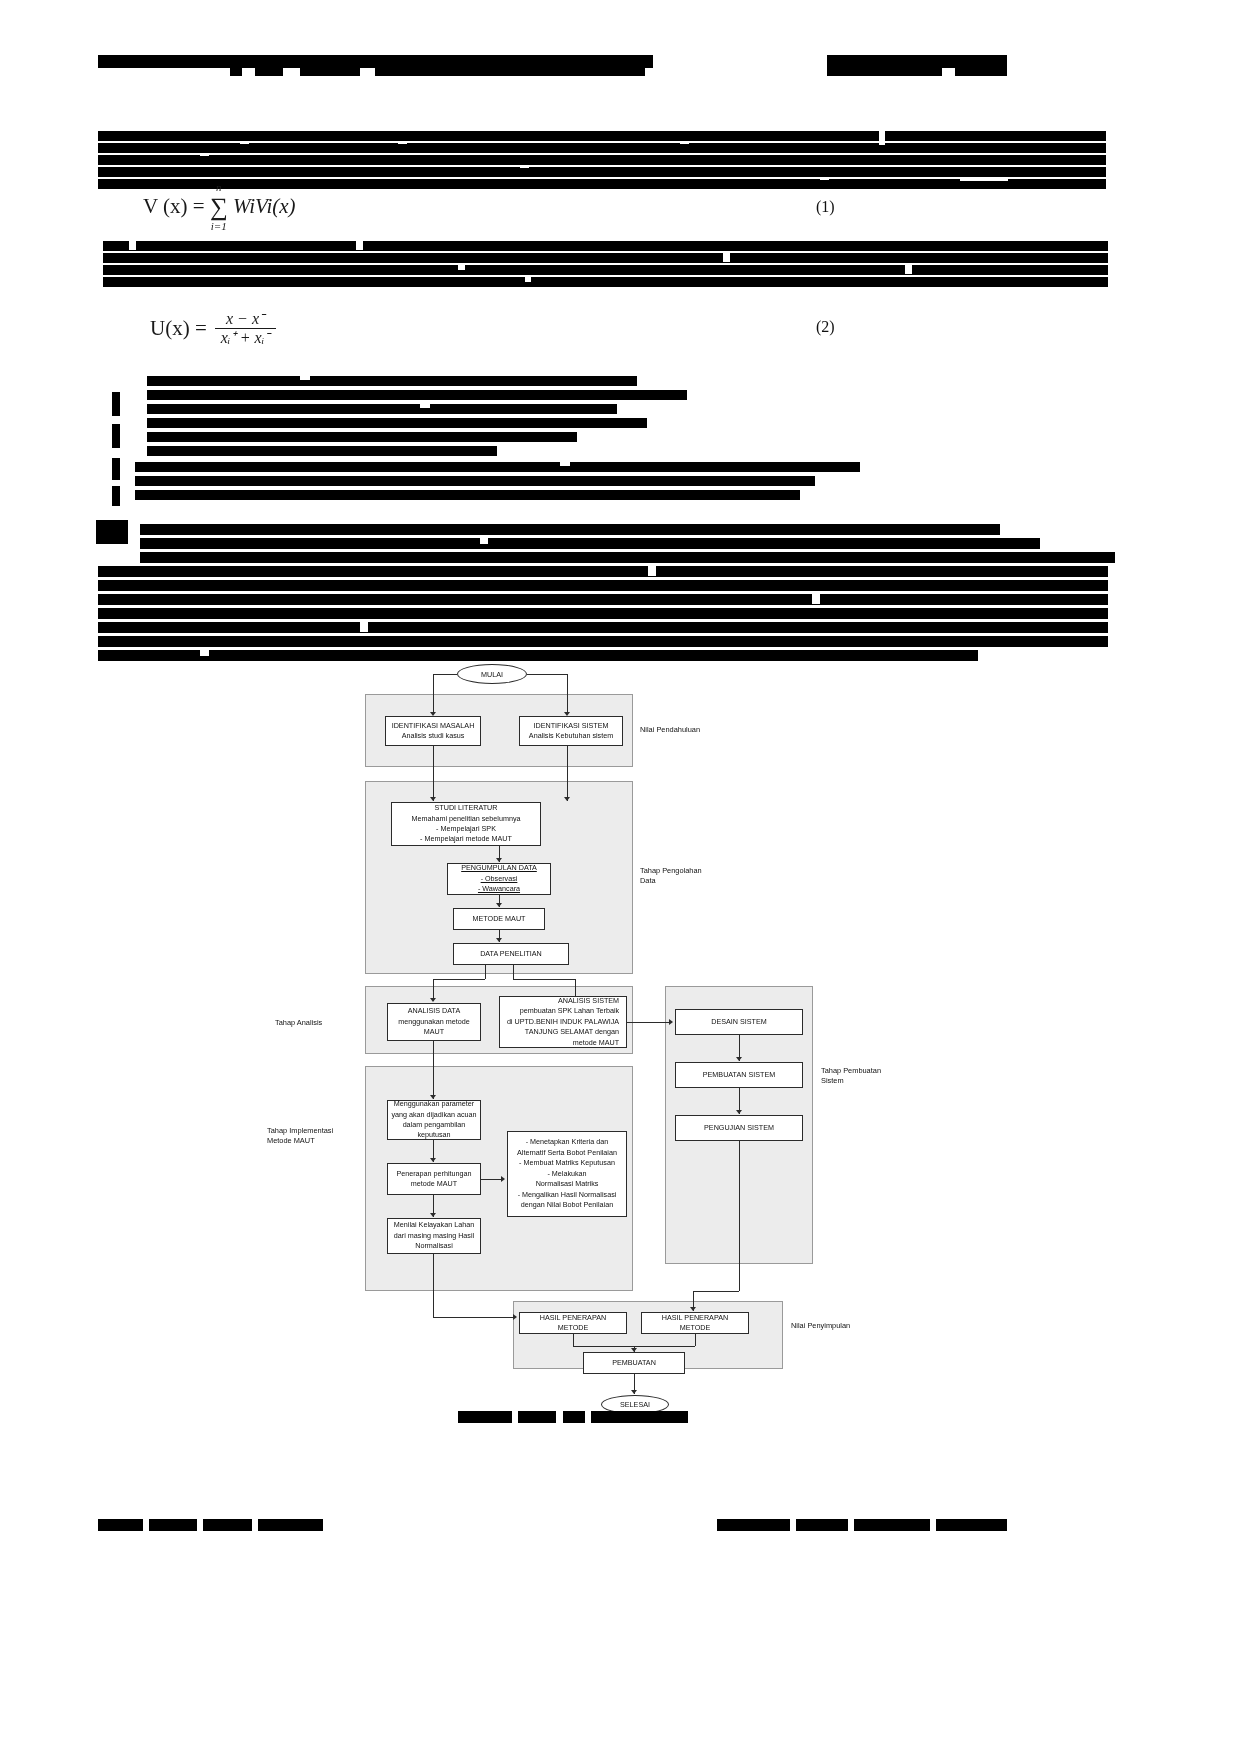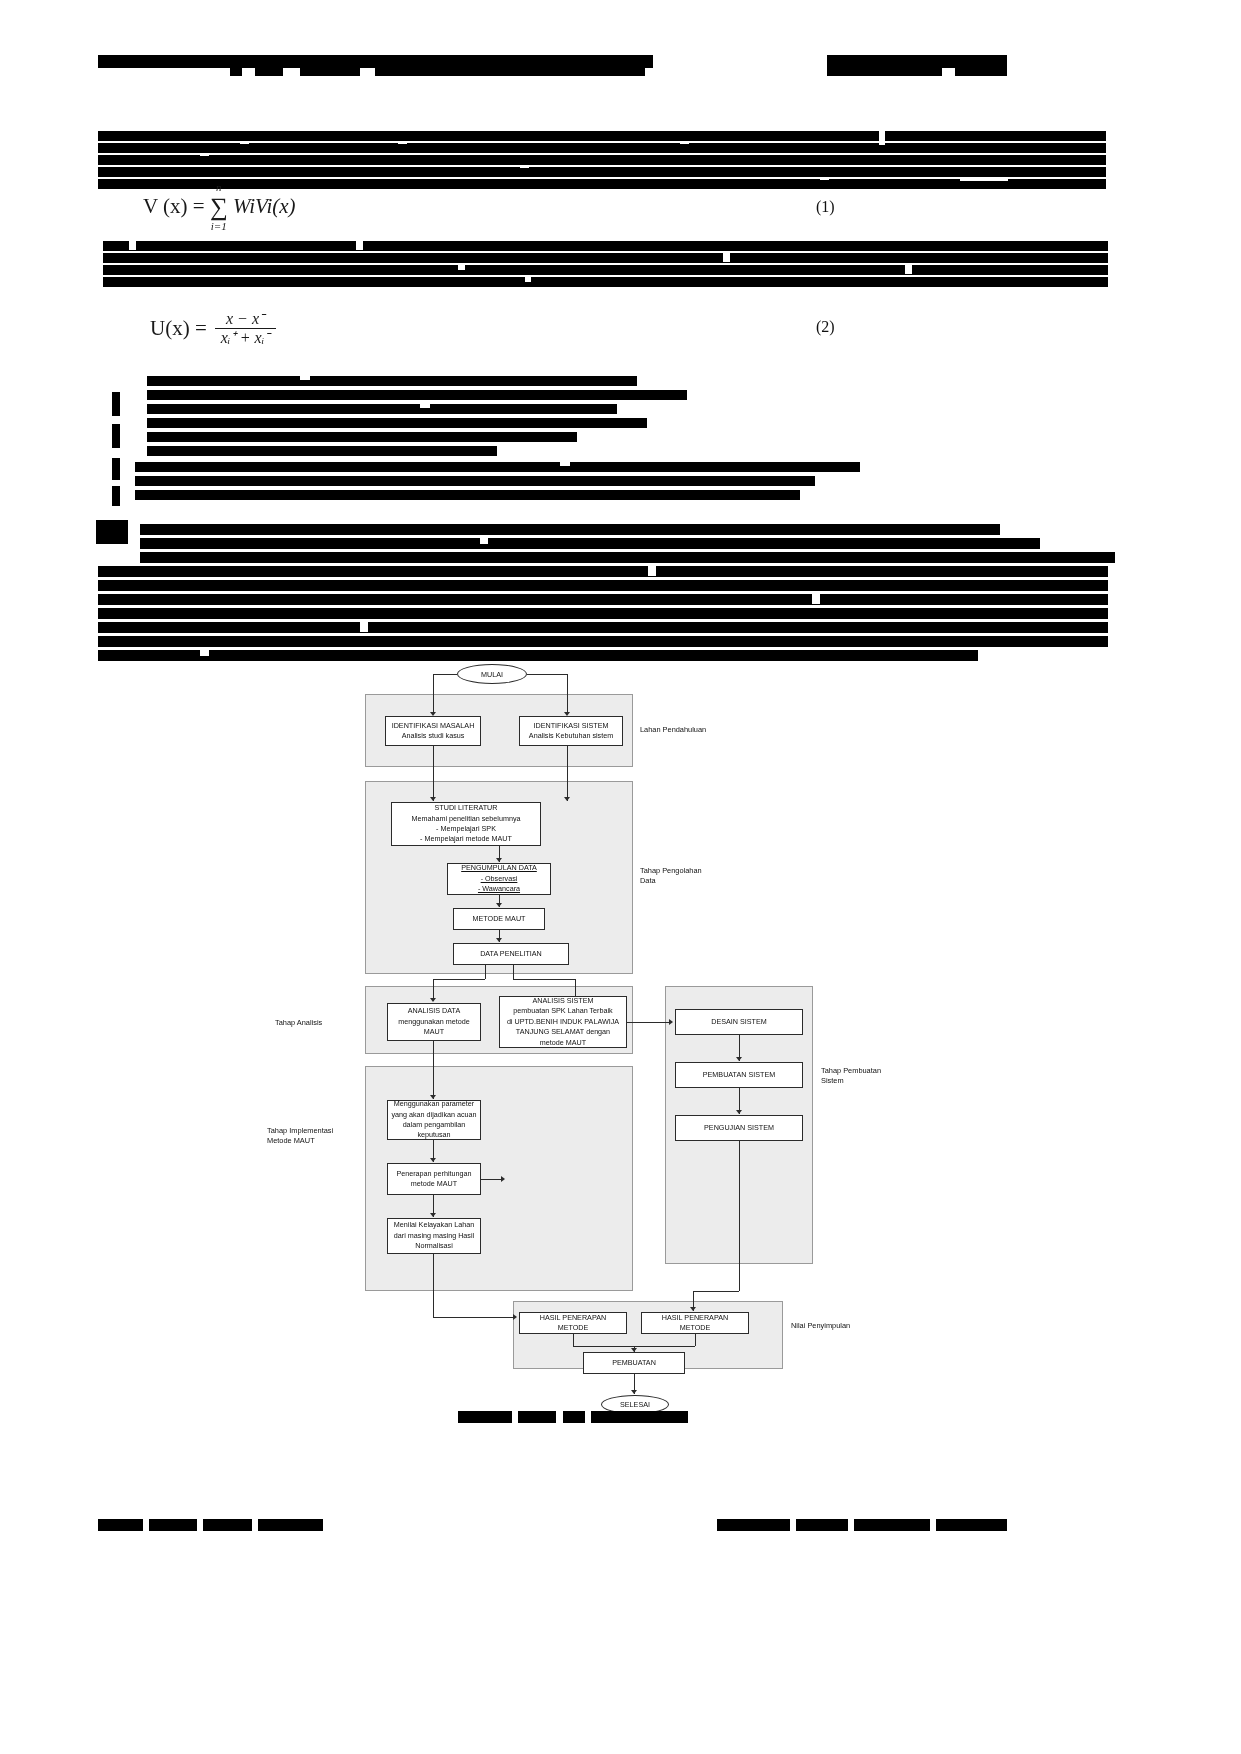--- a/index.html
+++ b/index.html
@@ -155,21 +155,21 @@
     <div class="arw arw-d" style="left:469px;top:56px;"></div>
 
     <div class="fbox" style="left:290px;top:60px;width:96px;height:30px;">
       <span style="white-space:pre-line;">IDENTIFIKASI MASALAH
 Analisis studi kasus</span>
     </div>
     <div class="fbox" style="left:424px;top:60px;width:104px;height:30px;">
       <span style="white-space:pre-line;">IDENTIFIKASI SISTEM
 Analisis Kebutuhan sistem</span>
     </div>
-    <div class="stage" style="left:545px;top:69px;width:90px;text-align:left;">Lahan Pendahuluan</div>
+    <div class="stage" style="left:545px;top:69px;width:90px;text-align:left;">Nilai Pendahuluan</div>
 
     <div class="ln lnv" style="left:338px;top:90px;height:55px;"></div>
     <div class="ln lnv" style="left:472px;top:90px;height:55px;"></div>
     <div class="arw arw-d" style="left:335px;top:141px;"></div>
     <div class="arw arw-d" style="left:469px;top:141px;"></div>
 
     <div class="fbox" style="left:296px;top:146px;width:150px;height:44px;">
       <span style="white-space:pre-line;">STUDI LITERATUR
 Memahami penelitian sebelumnya
 - Mempelajari SPK
@@ -209,21 +209,21 @@
     <div class="ln lnv" style="left:480px;top:323px;height:22px;"></div>
     <div class="arw arw-d" style="left:335px;top:342px;"></div>
     <div class="arw arw-d" style="left:477px;top:342px;"></div>
 
     <div class="fbox" style="left:292px;top:347px;width:94px;height:38px;">
       <span style="white-space:pre-line;">ANALISIS DATA
 menggunakan metode
 MAUT</span>
     </div>
     <div class="fbox" style="left:404px;top:340px;width:128px;height:52px;">
-      <span style="white-space:pre-line;">ANALISIS SISTEM
+      <span style="white-space:pre-line;text-align:right;">ANALISIS SISTEM
 pembuatan SPK Lahan Terbaik
 di UPTD.BENIH INDUK PALAWIJA
 TANJUNG SELAMAT dengan
 metode MAUT</span>
     </div>
     <div class="stage" style="left:180px;top:362px;width:90px;text-align:left;">Tahap Analisis</div>
 
     <div class="ln lnh" style="left:532px;top:366px;width:44px;"></div>
     <div class="arw arw-r" style="left:574px;top:363px;"></div>
 
@@ -257,20 +257,29 @@
     <div class="ln lnv" style="left:338px;top:484px;height:22px;"></div>
     <div class="arw arw-d" style="left:335px;top:502px;"></div>
 
     <div class="fbox" style="left:292px;top:507px;width:94px;height:32px;">
       <span style="white-space:pre-line;">Penerapan perhitungan
 metode MAUT</span>
     </div>
     <div class="ln lnh" style="left:386px;top:523px;width:22px;"></div>
     <div class="arw arw-r" style="left:406px;top:520px;"></div>
 
+    <div class="fbox" style="left:412px;top:475px;width:120px;height:86px;">
+      <span style="white-space:pre-line;">- Menetapkan Kriteria dan
+Alternatif  Serta Bobot Penilaian
+- Membuat Matriks Keputusan
+- Melakukan
+Normalisasi Matriks
+- Mengalikan Hasil Normalisasi
+dengan Nilai Bobot Penilaian</span>
+    </div>
 
     <div class="ln lnv" style="left:338px;top:539px;height:22px;"></div>
     <div class="arw arw-d" style="left:335px;top:557px;"></div>
 
     <div class="fbox" style="left:292px;top:562px;width:94px;height:36px;">
       <span style="white-space:pre-line;">Menilai Kelayakan Lahan
 dari masing masing Hasil
 Normalisasi</span>
     </div>
     <div class="stage" style="left:172px;top:470px;width:100px;white-space:pre-line;text-align:left;">Tahap Implementasi

